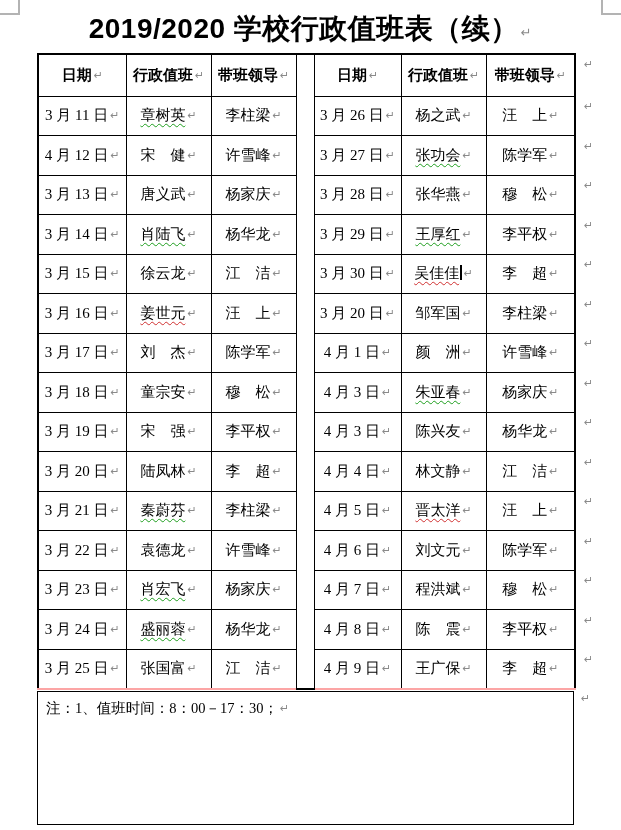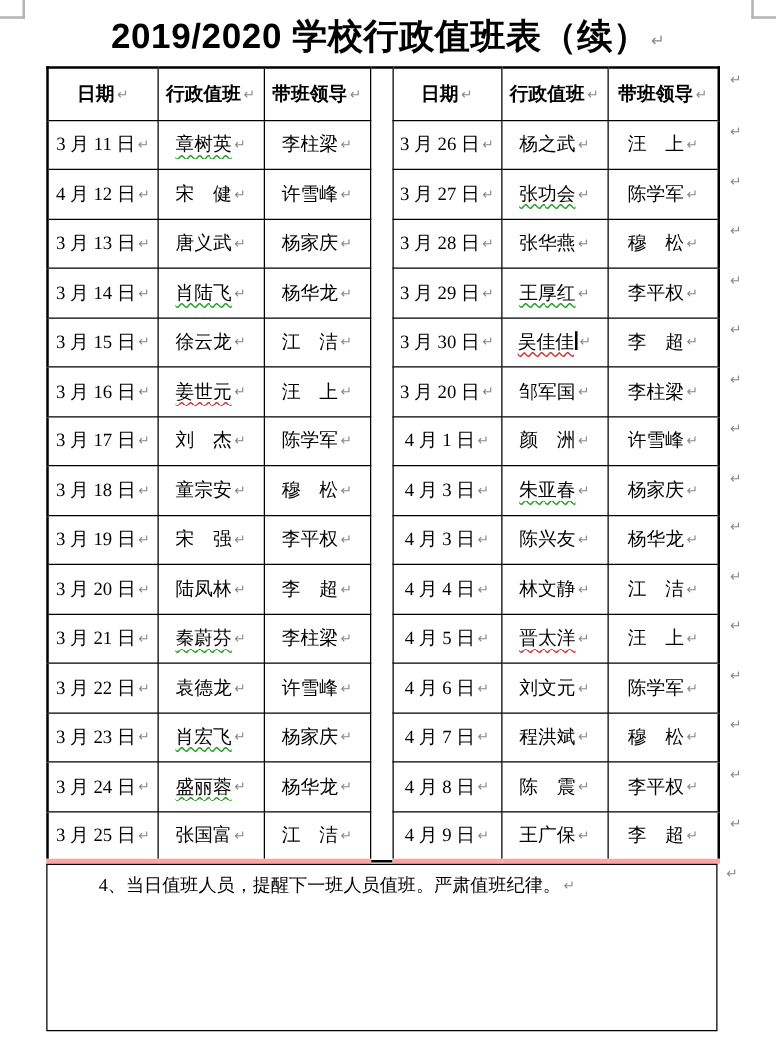--- a/index.html
+++ b/index.html
@@ -33,21 +33,21 @@
     border:1px solid #000; text-align:center; vertical-align:middle;
     font-size:15px; padding:0; overflow:hidden; white-space:nowrap;
   }
   table.roster tr { height:39.5px; }
   table.roster tr.hdr { height:42px; }
   table.roster tr.hdr td { font-weight:bold; }
   
   table.roster tr.hdr > td { border-top:2px solid #000; }
   table.roster td:first-child { border-left:2px solid #000; }
   table.roster td.outer-right { border-right:2px solid #000; }
-  table.roster tr:last-child > td { border-bottom:4px solid #fca5a5; }
+  table.roster tr:last-child > td { border-bottom:2px solid #fca5a5; }
   table.roster td.c-gap { border-bottom:2px solid #000; }
   table.roster td.c-rowend {
     border:none !important; text-align:left; vertical-align:top; padding:2px 0 0 6px;
   }
   .sp-green {
     text-decoration:underline; text-decoration-style:wavy;
     text-decoration-color:#1e9e1e; text-decoration-thickness:1px; text-underline-offset:3px;
   }
   .sp-red {
     text-decoration:underline; text-decoration-style:wavy;
@@ -243,16 +243,16 @@
     <td><span>江　洁</span><span class="pmark" style="color: rgb(138, 138, 138);">↵</span></td>
     <td><span>4 月 9 日</span><span class="pmark" style="color: rgb(138, 138, 138);">↵</span></td>
     <td><span>王广保</span><span class="pmark" style="color: rgb(138, 138, 138);">↵</span></td>
     <td class="outer-right"><span>李　超</span><span class="pmark" style="color: rgb(138, 138, 138);">↵</span></td>
     <td class="c-rowend"><span class="pmark" style="color: rgb(138, 138, 138);">↵</span></td>
   </tr>
 </tbody>
 </table>
 
 <div class="notes">
-  <div class="line indent"><span>4、当日值班人员，提醒下一班人员值班。严肃值班纪律。</span><span class="pmark" style="color: rgb(138, 138, 138);">↵</span></div>
+  <div class="line"><span>注：1、值班时间：8：00－17：30；</span><span class="pmark" style="color: rgb(138, 138, 138);">↵</span></div>
 </div>
 
 <span class="pmark notes-outer-mark" style="color: rgb(138, 138, 138);">↵</span>
 
 </body></html>

